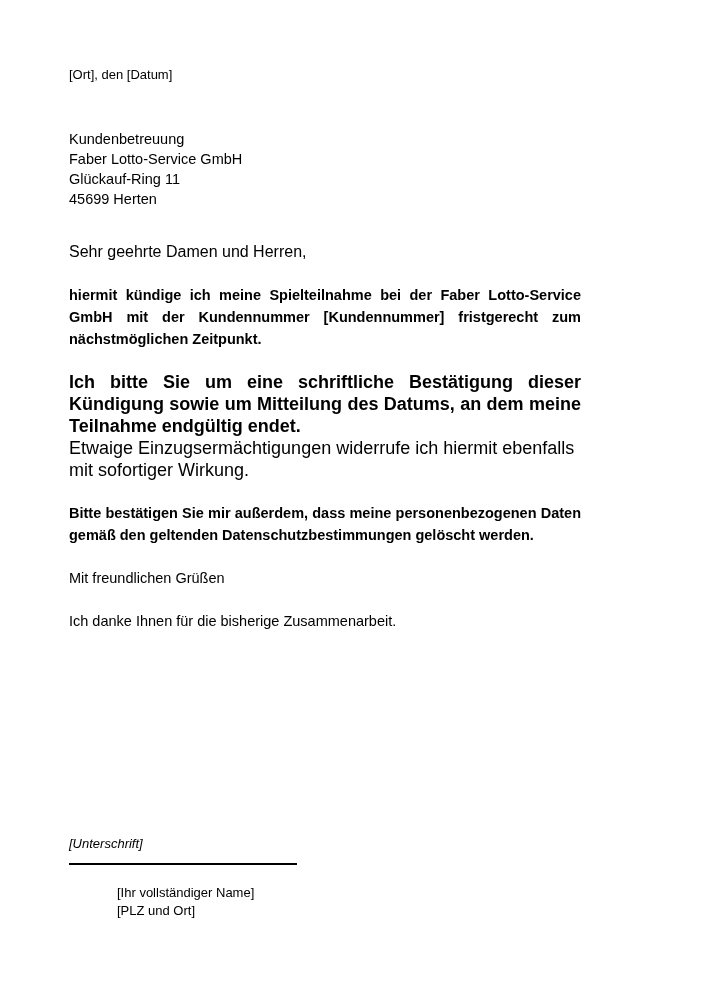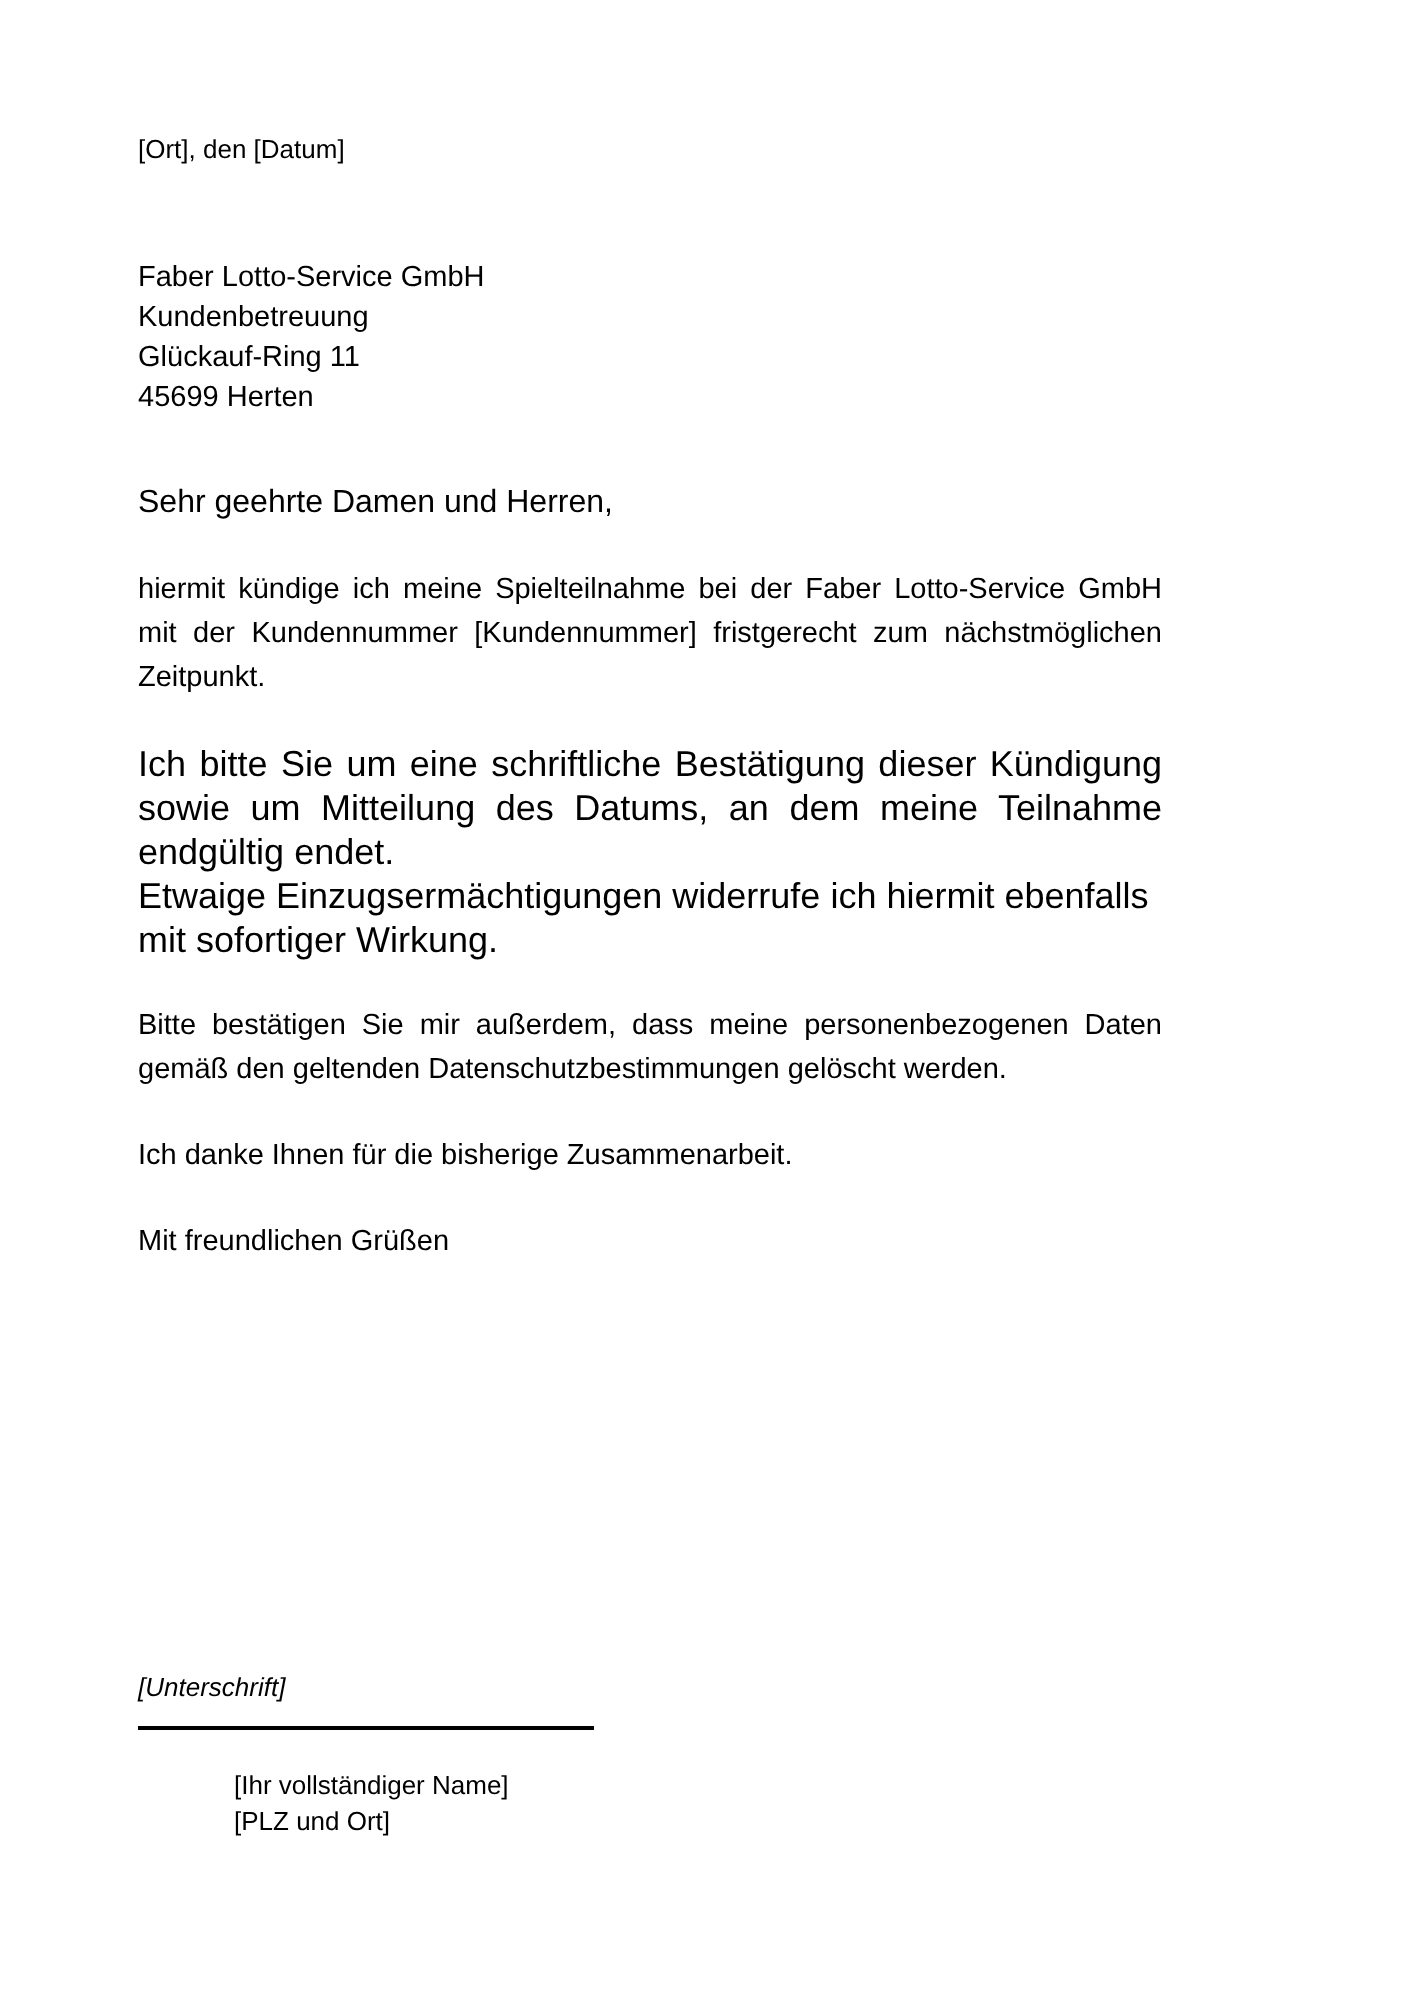--- a/index.html
+++ b/index.html
@@ -32,21 +32,21 @@
     margin-top: 32px;
     font-size: 16px;
     line-height: 22px;
   }
   .para {
     margin-top: 21px;
     font-size: 14.5px;
     line-height: 22px;
   }
   .para p { font-size: 18px; line-height: 22px; }
-  .justify { text-align: justify; }
+  .justify { text-align: justify; font-weight: bold; }
   .sig-label {
     margin-top: 204px;
     font-size: 13px;
     line-height: 16px;
     font-style: italic;
   }
   .sig-line {
     margin-top: 11px;
     width: 228px;
     height: 2px;
@@ -60,40 +60,40 @@
   }
 </style>
 </head>
 <body>
 
 <div class="page">
 
   <p class="date">[Ort], den [Datum]</p>
 
   <div class="recipient">
+    <div>Kundenbetreuung</div>
     <div>Faber Lotto-Service GmbH</div>
-    <div>Kundenbetreuung</div>
     <div>Glückauf-Ring 11</div>
     <div>45699 Herten</div>
   </div>
 
   <p class="salutation">Sehr geehrte Damen und Herren,</p>
 
   <p class="para justify">hiermit kündige ich meine Spielteilnahme bei der Faber Lotto-Service GmbH mit der Kundennummer [Kundennummer] fristgerecht zum nächstmöglichen Zeitpunkt.</p>
 
   <div class="para">
     <p class="justify">Ich bitte Sie um eine schriftliche Bestätigung dieser Kündigung sowie um Mitteilung des Datums, an dem meine Teilnahme endgültig endet.</p>
     <p>Etwaige Einzugsermächtigungen widerrufe ich hiermit ebenfalls mit sofortiger Wirkung.</p>
   </div>
 
   <p class="para justify">Bitte bestätigen Sie mir außerdem, dass meine personenbezogenen Daten gemäß den geltenden Datenschutzbestimmungen gelöscht werden.</p>
 
+  <p class="para">Mit freundlichen Grüßen</p>
+
   <p class="para">Ich danke Ihnen für die bisherige Zusammenarbeit.</p>
-
-  <p class="para">Mit freundlichen Grüßen</p>
 
   <p class="sig-label">[Unterschrift]</p>
 
   <div class="sig-line"></div>
 
   <div class="sender">
     <div>[Ihr vollständiger Name]</div>
     <div>[PLZ und Ort]</div>
   </div>
 

